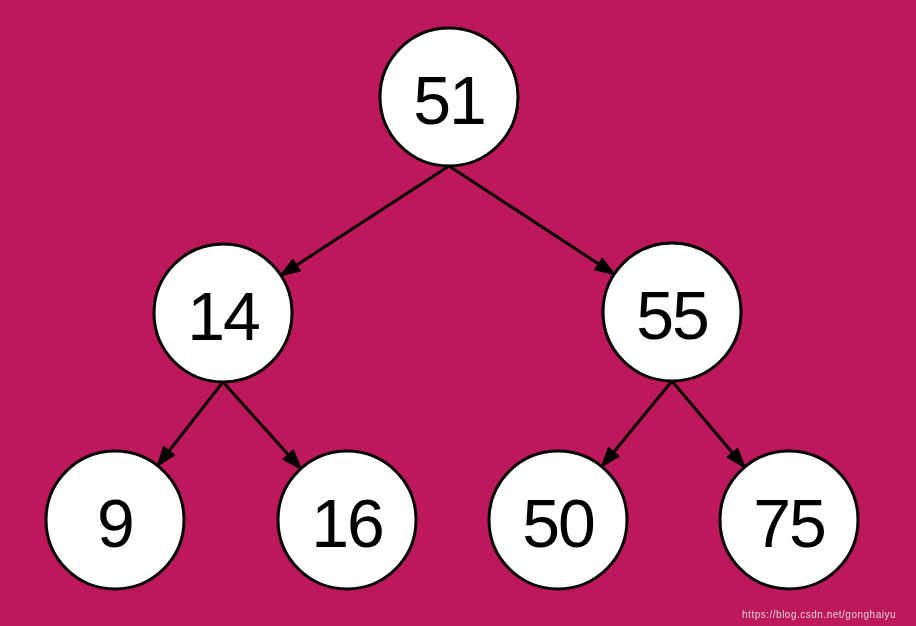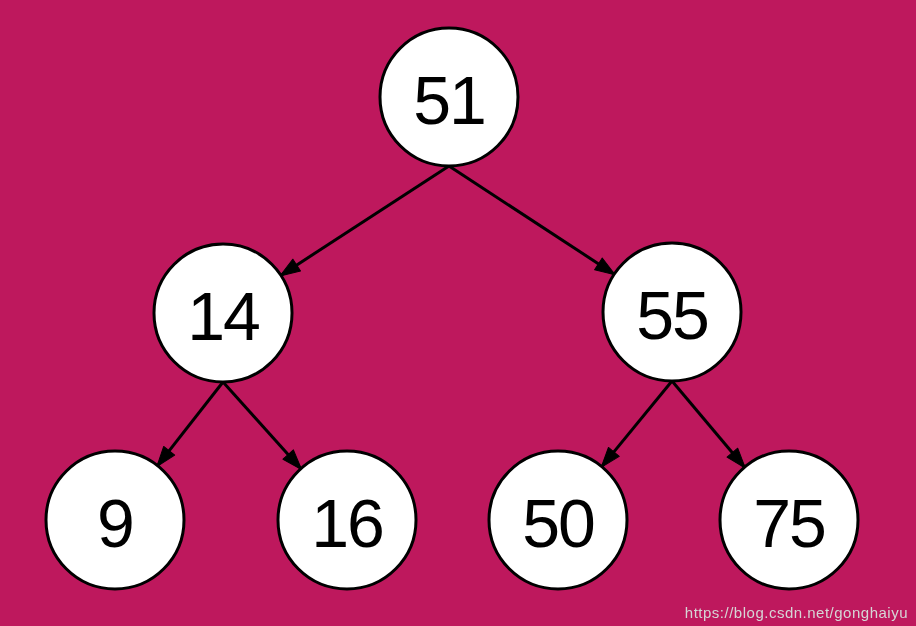--- a/index.html
+++ b/index.html
@@ -22,23 +22,23 @@
     display: block;
   }
   .node-label {
     font-family: "Liberation Sans", "DejaVu Sans", sans-serif;
     font-weight: 400;
     letter-spacing: -2px;
     user-select: none;
   }
   .watermark {
     position: absolute;
-    right: 8px;
+    right: 20px;
     bottom: 6px;
-    font-size: 15px;
+    font-size: 10px;
     line-height: 1;
     letter-spacing: 0.5px;
     user-select: none;
     pointer-events: none;
   }
 </style>
 </head>
 <body>
 
 <div class="canvas-wrap">

